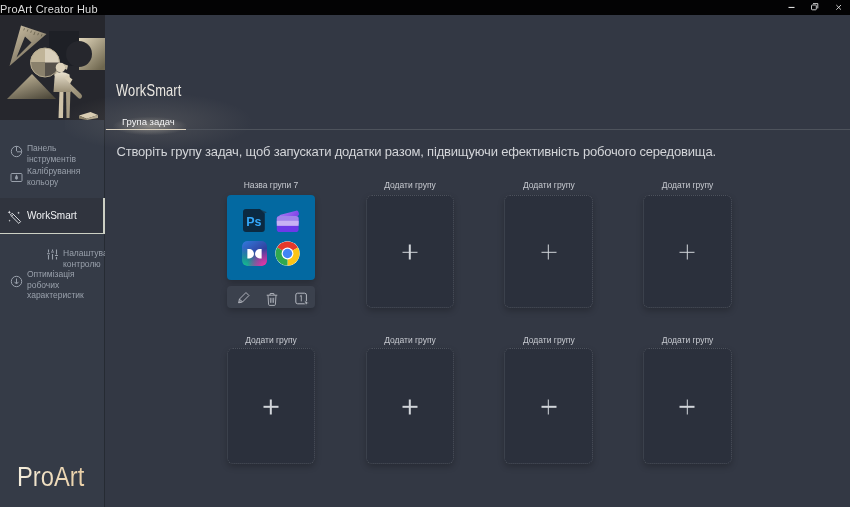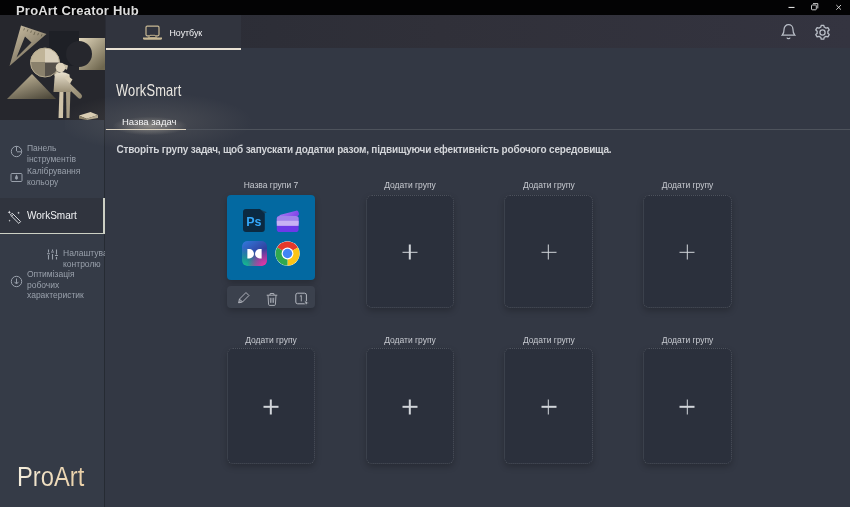--- a/index.html
+++ b/index.html
@@ -2,21 +2,21 @@
 <html><head>
 <meta charset="utf-8">
 <style>
 * { margin:0; padding:0; box-sizing:border-box; }
 html,body { width:850px; height:507px; overflow:hidden; background:#333844;
   font-family:"Liberation Sans", sans-serif; }
 #stage { position:relative; width:850px; height:507px; }
 
 
 #titlebar { position:absolute; left:0; top:0; width:850px; height:15px; background:#030304; color:#dcdcdc; }
-#titlebar .t { position:absolute; left:16px; top:3.4px; font-size:13px; letter-spacing:0.2px;font-weight:bold; }
+#titlebar .t { position:absolute; left:0; top:3.4px; font-size:11px; letter-spacing:0.2px; }
 
 
 #sidebar { position:absolute; left:0; top:15px; width:105px; height:492px; background:#353b47; border-right:1px solid #262b33; }
 #hero { position:absolute; left:0; top:0; width:105px; height:105px; background:#24262d; }
 .mitem { position:absolute; left:0; width:105px; color:#99a0ab; font-size:8.5px; line-height:10.6px; }
 .mitem .mi { position:absolute; left:10px; top:1px; }
 .mitem .mt { position:absolute; left:27px; top:0; }
 #m3 { background:#30343e; border-bottom:1.5px solid #ccd0c4; border-right:2px solid #ccd0c4; color:#f0f2f4; }
 #proart-logo { position:absolute; left:17px; top:447px; font-size:27px; letter-spacing:0px; transform:scaleX(0.88); transform-origin:0 0;
   background:linear-gradient(90deg,#f4eddd 0%, #eedcbd 50%, #eacfa6 100%);
@@ -33,21 +33,21 @@
 
 #content { position:absolute; left:105px; top:48px; width:745px; height:459px; background:#333844; }
 #glow { position:absolute; left:-40px; top:40px; width:300px; height:100px; pointer-events:none;
   background:
     radial-gradient(ellipse 52px 13px at 85px 38px, rgba(238,228,208,0.40), rgba(238,228,208,0.0) 72%),
     radial-gradient(ellipse 140px 42px at 90px 34px, rgba(225,214,190,0.13), rgba(225,214,190,0.0) 70%); }
 #hdr { position:absolute; left:10.5px; top:32.5px; font-size:16.5px; color:#e9e6e0; font-weight:400; transform:scaleX(0.78); transform-origin:0 0; letter-spacing:0.2px; }
 #tabline { position:absolute; left:0; top:81.3px; width:745px; height:1px; background:#4e535c; }
 #tab2 { position:absolute; left:1px; top:64px; width:80px; height:18.3px; border-bottom:1.5px solid #dbd2c0; color:#f5f5f6; font-size:9.5px; }
 #tab2 span { position:absolute; left:16px; top:4px; }
-#desc { position:absolute; left:11.5px; top:95.5px; font-size:10px; letter-spacing:-0.18px; color:#d3d5d9;font-weight:bold; }
+#desc { position:absolute; left:11.5px; top:95.5px; font-size:13px; letter-spacing:-0.18px; color:#d3d5d9; }
 
 
 .glabel { position:absolute; width:89px; text-align:center; font-size:8.5px; color:#c7cad0; }
 .dashcard { position:absolute; width:88.5px; height:113.5px; background:#2b303c; border:1px dotted #4d525c; border-radius:6px; box-shadow:0 3px 6px rgba(0,0,0,0.22); }
 .dashcard.r2 { height:116.5px; }
 .plus { position:absolute; left:50%; top:50%; width:15px; height:15px; transform:translate(-50%,calc(-50% + 1px)); }
 .plus:before { content:""; position:absolute; left:50%; top:0; width:1.4px; height:15px; background:#d2d5da; transform:translateX(-50%); }
 .plus:after { content:""; position:absolute; top:50%; left:0; height:1.4px; width:15px; background:#d2d5da; transform:translateY(-50%); }
 #iconcard { position:absolute; width:88.5px; height:85px; background:#0369a1; border-radius:4px; box-shadow:0 3px 6px rgba(0,0,0,0.22); }
 #cardfooter { position:absolute; width:88.5px; height:22.5px; background:#3b414d; border-radius:4px; box-shadow:0 3px 6px rgba(0,0,0,0.22); }
@@ -165,45 +165,27 @@
     <div class="mitem" id="m5" style="top:254px;height:40px;">
       <svg class="mi" width="13" height="13" viewBox="0 0 13 13" style="top:6px">
           <circle cx="6.5" cy="6.5" r="5.2" fill="none" stroke="#99a0ab" stroke-width="1"></circle>
           <path d="M6.5 3.5 v5 M4.5 6.8 L6.5 9 L8.5 6.8" stroke="#99a0ab" stroke-width="1" fill="none"></path>
         </svg>
       <div class="mt">Оптимізація<br>робочих<br>характеристик</div>
     </div>
     <div id="proart-logo">ProArt</div>
   </div>
 
-  <div id="toolbar">
-    <div id="laptab">
-      <svg width="21" height="18" viewBox="0 0 21 18">
-        <rect x="4" y="1.2" width="13" height="9.6" rx="1.2" fill="none" stroke="#c8b894" stroke-width="1.2"></rect>
-        <path d="M1 12.6 h19 v0.7 a1.5 1.5 0 0 1 -1.5 1.5 H2.5 A1.5 1.5 0 0 1 1 13.3 Z" fill="#c8b894" stroke="none"></path>
-        <path d="M6.3 12.6 L8 10.3 h5 L14.7 12.6 Z" fill="#272b35" stroke="#c8b894" stroke-width="0.9"></path>
-      </svg>
-      <span>Ноутбук</span>
-    </div>
-    <svg id="bell" width="15" height="18" viewBox="0 0 15 18">
-        <path d="M7.5 1.7 a4.4 4.4 0 0 1 4.4 4.4 c0 3.1 0.7 4.9 1.9 6.1 H1.2 c1.2-1.2 1.9-3 1.9-6.1 A4.4 4.4 0 0 1 7.5 1.7Z" fill="none" stroke="#b9bec7" stroke-width="1.25"></path>
-        <path d="M5.9 14.6 a1.7 1.7 0 0 0 3.2 0" fill="none" stroke="#b9bec7" stroke-width="1.25"></path>
-      </svg>
-    <svg id="gear" width="17" height="17" viewBox="0 0 17 17">
-        <path d="M7.2 1.3 h2.6 l0.4 1.9 a5.6 5.6 0 0 1 1.8 1 l1.9-0.6 1.3 2.3-1.4 1.3 a5.6 5.6 0 0 1 0 2.1 l1.4 1.3-1.3 2.3-1.9-0.6 a5.6 5.6 0 0 1-1.8 1 l-0.4 1.9 H7.2 l-0.4-1.9 a5.6 5.6 0 0 1-1.8-1 l-1.9 0.6-1.3-2.3 1.4-1.3 a5.6 5.6 0 0 1 0-2.1 L1.8 5.9 3.1 3.6 l1.9 0.6 a5.6 5.6 0 0 1 1.8-1Z" fill="none" stroke="#b9bec7" stroke-width="1.3" stroke-linejoin="round"></path>
-        <circle cx="8.5" cy="8.5" r="2.6" fill="none" stroke="#b9bec7" stroke-width="1.3"></circle>
-      </svg>
-  </div>
 
   <div id="content">
     <div id="glow"></div>
     <div id="hdr">WorkSmart</div>
     <div id="tabline"></div>
     <div id="tab2">
-        <span>Назва задач</span>
+        <span>Група задач</span>
       </div>
     <div id="desc">Створіть групу задач, щоб запускати додатки разом, підвищуючи ефективність робочого середовища.</div>
 
     <div class="glabel" style="left:121.5px; top:131.5px;">Назва групи 7</div>
     <div class="glabel" style="left:260.5px; top:131.5px;">Додати групу</div>
     <div class="glabel" style="left:399.3px; top:131.5px;">Додати групу</div>
     <div class="glabel" style="left:538px; top:131.5px;">Додати групу</div>
 
     <div id="iconcard" style="left:121.5px; top:146.5px;">
 

